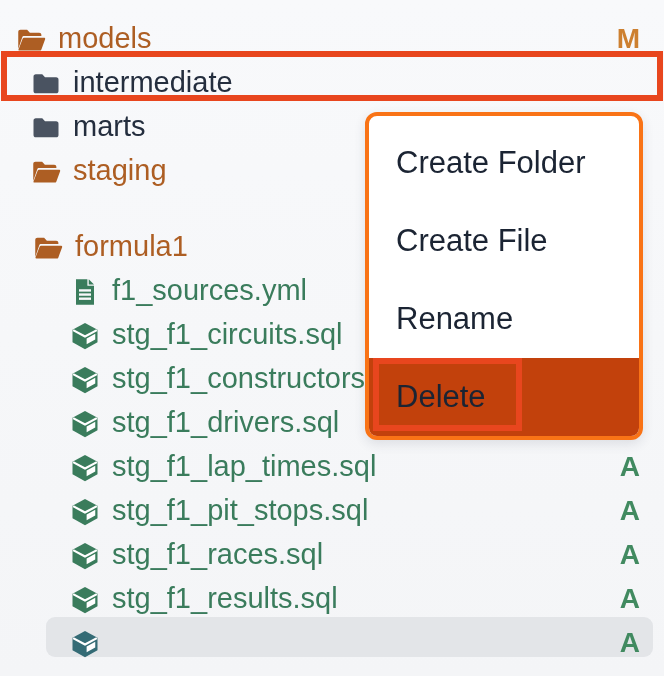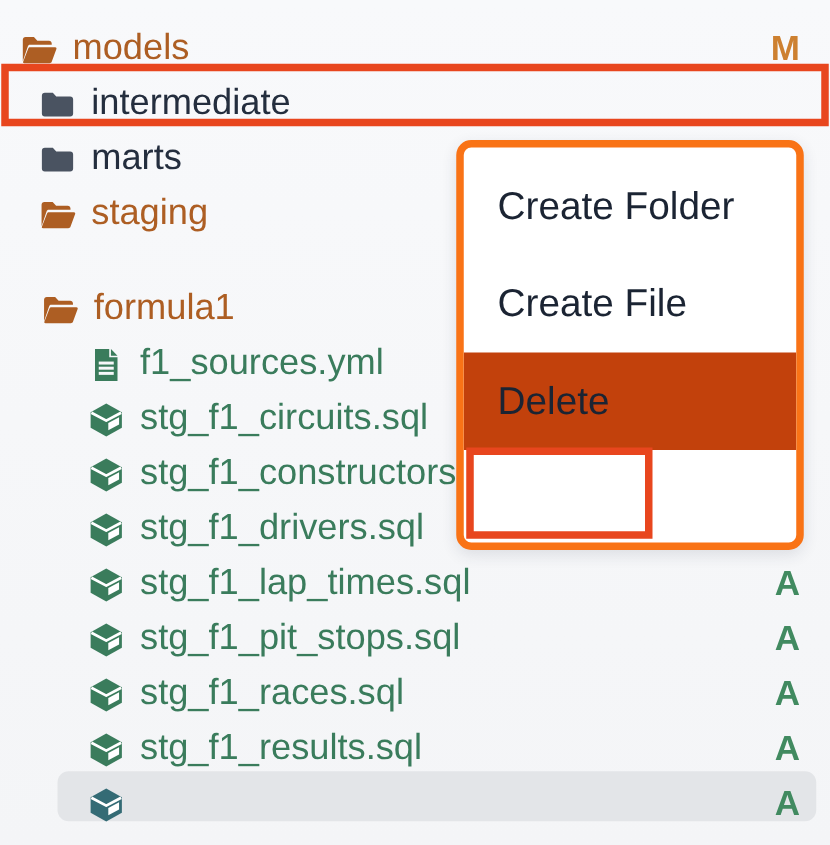--- a/index.html
+++ b/index.html
@@ -21,21 +21,21 @@
   .c-orange{color:#ad5e23;} .c-dark{color:#242e3e;} .c-green{color:#3a7c5c;} .c-teal{color:#346b75;}
   .icon{width:30px;height:30px;margin-right:12px;flex:0 0 30px;color:inherit;}
   .c-dark .icon{color:#4a5361;}
   .label{white-space:nowrap;}
   .badge{position:absolute;right:24px;font-weight:700;font-size:28px;}
   .badge-orange{color:#cd8030;} .badge-green{color:#418a60;}
   .dots{position:absolute;right:22px;display:flex;gap:5px;cursor:pointer;}
   .dots i{width:11px;height:11px;border-radius:50%;background:#4a5361;display:block;}
   
   .menu{position:absolute;left:365px;top:112px;width:278px;height:328px;box-sizing:border-box;
-    background:#ffffff;border:6px solid #f97316;border-radius:12px;overflow:hidden;
+    background:#ffffff;border:4px solid #f97316;border-radius:12px;overflow:hidden;
     box-shadow:0 4px 12px rgba(40,50,70,.12);padding:8px 0;z-index:10;}
   .menu-item{height:78px;display:flex;align-items:center;padding-left:27px;
     font-size:31px;color:#1b2433;cursor:pointer;}
   .menu-item.hl{background:#c2410c;}
   
   .ann{position:absolute;border:6px solid #e8461e;box-sizing:border-box;z-index:20;pointer-events:none;}
   .ann-example{left:1px;top:51px;width:662px;height:50px;}
   .ann-delete{left:373px;top:358px;width:149px;height:73px;}
 </style>
 </head>
@@ -169,17 +169,18 @@
         <use href="#i-model"></use>
       </svg>
     <span class="badge badge-green">A</span>
   </div>
 
 </div>
 
 <div class="menu">
   <div class="menu-item">Create Folder</div>
   <div class="menu-item">Create File</div>
+  <div class="menu-item">Rename</div>
   <div class="menu-item hl">Delete</div>
 </div>
 
 <div class="ann ann-example"></div>
 <div class="ann ann-delete"></div>
 
 </body></html>

